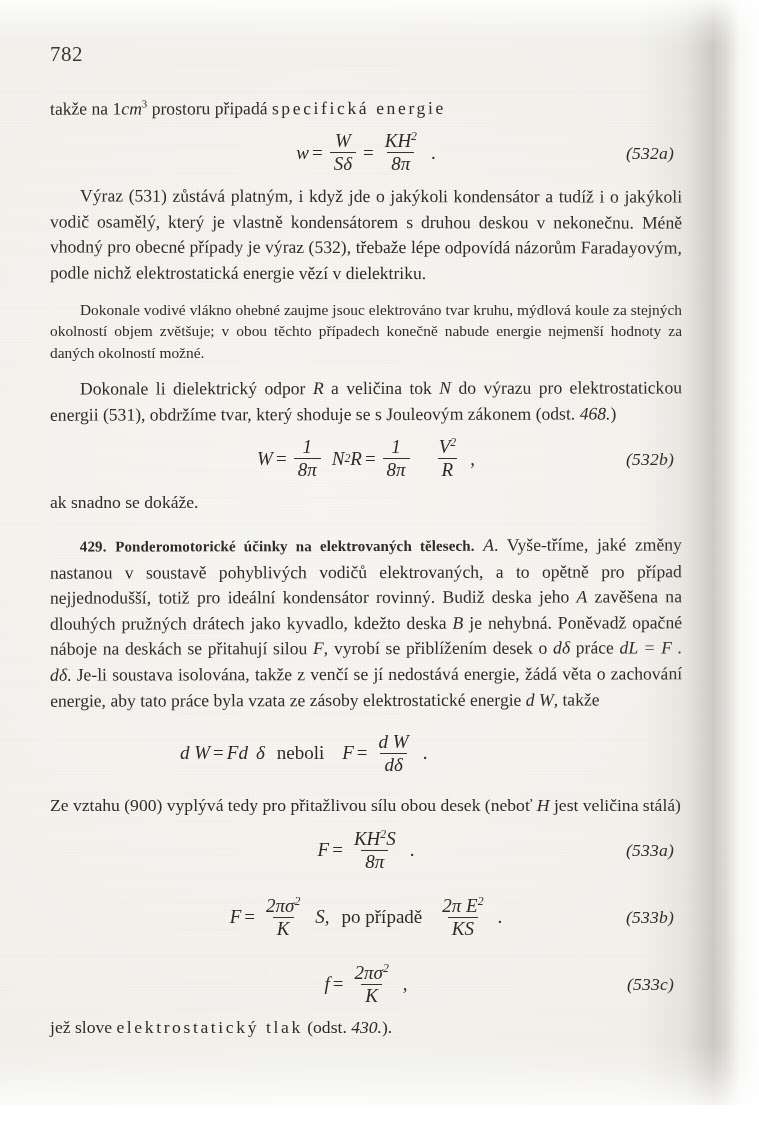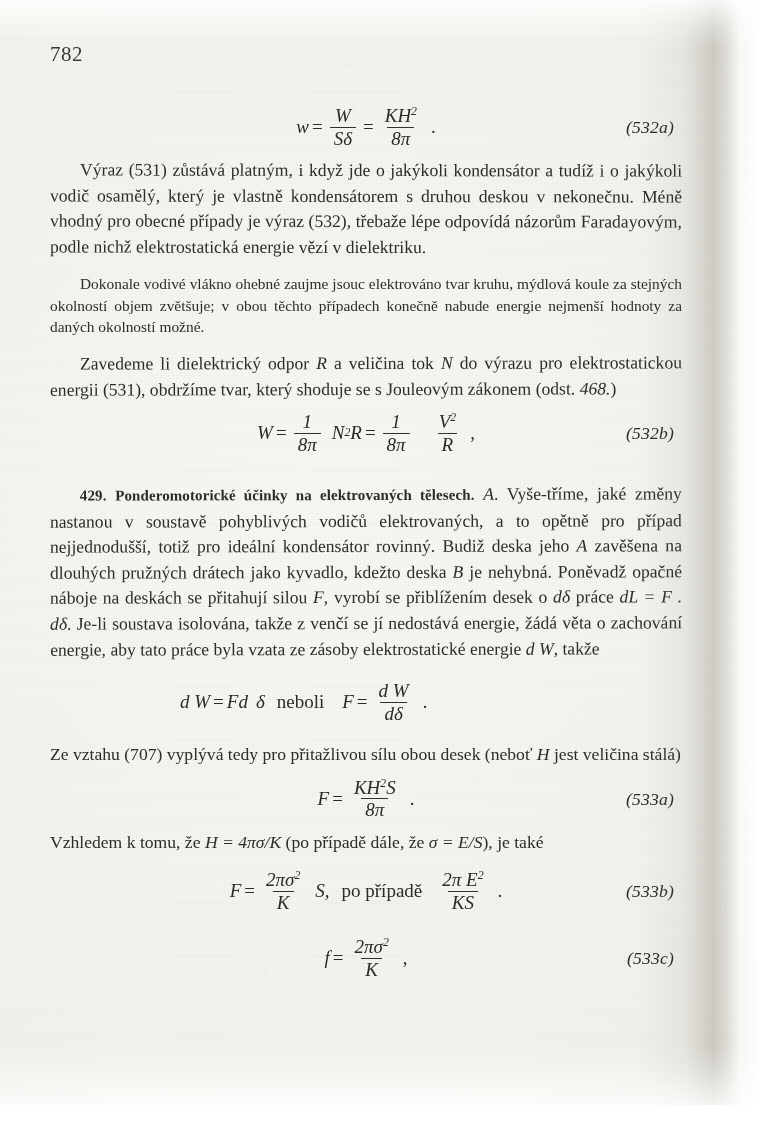--- a/index.html
+++ b/index.html
@@ -192,20 +192,21 @@
   <div id="paper-base"></div>
   <div id="paper-grain"></div>
   <div id="paper-ghost"></div>
 
   <div id="content">
 
     <div class="folio">782</div>
 
     <div class="col">
 
+      <p class="noindent skew-a"><span>takže na 1</span><span class="mi">cm</span><sup>3</sup><span> prostoru připadá </span><span class="sp">specifická energie</span></p>
 
       <div class="gap-s"></div>
       <div class="eq-row">
         <div class="eq-inner">
           <span>w</span>
           <span class="eqsign">=</span>
           <span class="frac">
             <span class="num">W</span>
             <span class="den">Sδ</span>
           </span>
@@ -219,21 +220,21 @@
         <span class="tagnum">(532a)</span>
       </div>
 
       <div class="gap-s"></div>
       <p class="indent skew-b">Výraz (531) zůstává platným, i když jde o jakýkoli kondensátor a tudíž i o jakýkoli vodič osamělý, který je vlastně kondensátorem s druhou deskou v nekonečnu. Méně vhodný pro obecné případy je výraz (532), třebaže lépe odpovídá názorům Faradayovým, podle nichž elektrostatická energie vězí v dielektriku.</p>
 
       <div class="gap-m"></div>
       <p class="petit indent">Dokonale vodivé vlákno ohebné zaujme jsouc elektrováno tvar kruhu, mýdlová koule za stejných okolností objem zvětšuje; v obou těchto případech konečně nabude energie nejmenší hodnoty za daných okolností možné.</p>
 
       <div class="gap-m"></div>
-      <p class="indent skew-a"><span>Zavedeme li dielektrický odpor </span><i>R</i><span> a veličina tok </span><i>N</i><span> do výrazu pro elektrostatickou energii (531), obdržíme tvar, který shoduje se s Jouleovým zákonem (odst. </span><i>468.</i><span>)</span></p>
+      <p class="indent skew-a"><span>Dokonale li dielektrický odpor </span><i>R</i><span> a veličina tok </span><i>N</i><span> do výrazu pro elektrostatickou energii (531), obdržíme tvar, který shoduje se s Jouleovým zákonem (odst. </span><i>468.</i><span>)</span></p>
 
       <div class="gap-s"></div>
       <div class="eq-row">
         <div class="eq-inner">
           <span>W</span>
           <span class="eqsign">=</span>
           <span class="frac">
             <span class="num">1</span>
             <span class="den">8π</span>
           </span>
@@ -248,20 +249,21 @@
           <span class="frac" style="margin-left:21px">
             <span class="num"><span>V</span><sup>2</sup></span>
             <span class="den">R</span>
           </span>
           <span class="rm" style="margin-left:6px">,</span>
         </div>
         <span class="tagnum">(532b)</span>
       </div>
 
       <div class="gap-s"></div>
+      <p class="noindent">ak snadno se dokáže.</p>
 
       <div class="gap-l"></div>
       <p class="heading-line skew-a"><b>429.</b> <b>Ponderomotorické účinky na elektrovaných tělesech.</b> <i>A</i><span>. Vyše-tříme, jaké změny nastanou v soustavě pohyblivých vodičů elektrovaných, a to opětně pro případ nejjednodušší, totiž pro ideální kondensátor rovinný. Budiž deska jeho </span><i>A</i><span> zavěšena na dlouhých pružných drátech jako kyvadlo, kdežto deska </span><i>B</i><span> je nehybná. Poněvadž opačné náboje na deskách se přitahují silou </span><i>F</i><span>, vyrobí se přiblížením desek o </span><i>dδ</i><span> práce </span><i>dL = F . dδ</i><span>. Je-li soustava isolována, takže z venčí se jí nedostává energie, žádá věta o zachování energie, aby tato práce byla vzata ze zásoby elektrostatické energie </span><i>d W</i><span>, takže</span></p>
 
       <div class="gap-m"></div>
       <div class="eq-row left-ish">
         <div class="eq-inner">
           <span>d W</span>
           <span class="eqsign">=</span>
           <span>Fd</span>
@@ -271,38 +273,37 @@
           <span class="eqsign">=</span>
           <span class="frac">
             <span class="num">d W</span>
             <span class="den">dδ</span>
           </span>
           <span class="rm" style="margin-left:6px">.</span>
         </div>
       </div>
 
       <div class="gap-m"></div>
-      <p class="noindent"><span>Ze vztahu (707) vyplývá tedy pro přitažlivou sílu obou desek (neboť </span><i>H</i><span> jest veličina stálá)</span></p>
+      <p class="noindent"><span>Ze vztahu (900) vyplývá tedy pro přitažlivou sílu obou desek (neboť </span><i>H</i><span> jest veličina stálá)</span></p>
 
       <div class="gap-s"></div>
       <div class="eq-row">
         <div class="eq-inner">
           <span>F</span>
           <span class="eqsign">=</span>
           <span class="frac">
             <span class="num"><span>KH</span><sup>2</sup><span>S</span></span>
             <span class="den">8π</span>
           </span>
           <span class="rm" style="margin-left:6px">.</span>
         </div>
         <span class="tagnum">(533a)</span>
       </div>
 
       <div class="gap-s"></div>
-      <p class="noindent"><span>Vzhledem k tomu, že </span><i>H = 4πσ/K</i><span> (po případě dále, že </span><i>σ = E/S</i><span>), je také</span></p>
 
       <div class="gap-s"></div>
       <div class="eq-row">
         <div class="eq-inner">
           <span>F</span>
           <span class="eqsign">=</span>
           <span class="frac">
             <span class="num"><span>2πσ</span><sup>2</sup></span>
             <span class="den">K</span>
           </span>
@@ -327,20 +328,21 @@
           <span class="frac">
             <span class="num"><span>2πσ</span><sup>2</sup></span>
             <span class="den">K</span>
           </span>
           <span class="rm" style="margin-left:6px">,</span>
         </div>
         <span class="tagnum">(533c)</span>
       </div>
 
       <div class="gap-s"></div>
+      <p class="noindent"><span>jež slove </span><span class="sp">elektrostatický tlak</span><span> (odst. </span><i>430.</i><span>).</span></p>
 
     </div>
   </div>
 
   <div id="gutter-shadow"></div>
   <div id="top-edge-shadow"></div>
   <div id="bottom-edge-shadow"></div>
 </div>
 
 </body></html>

